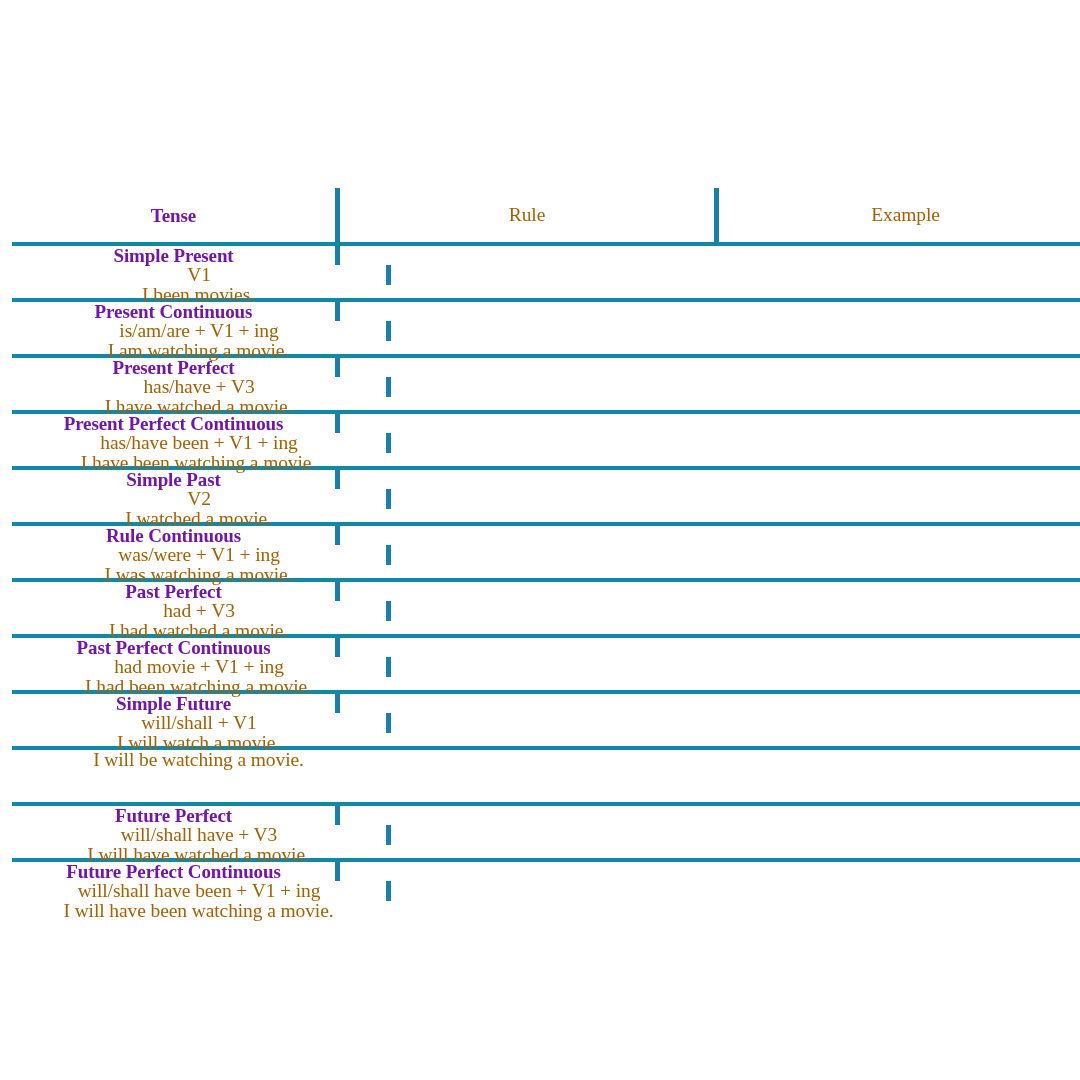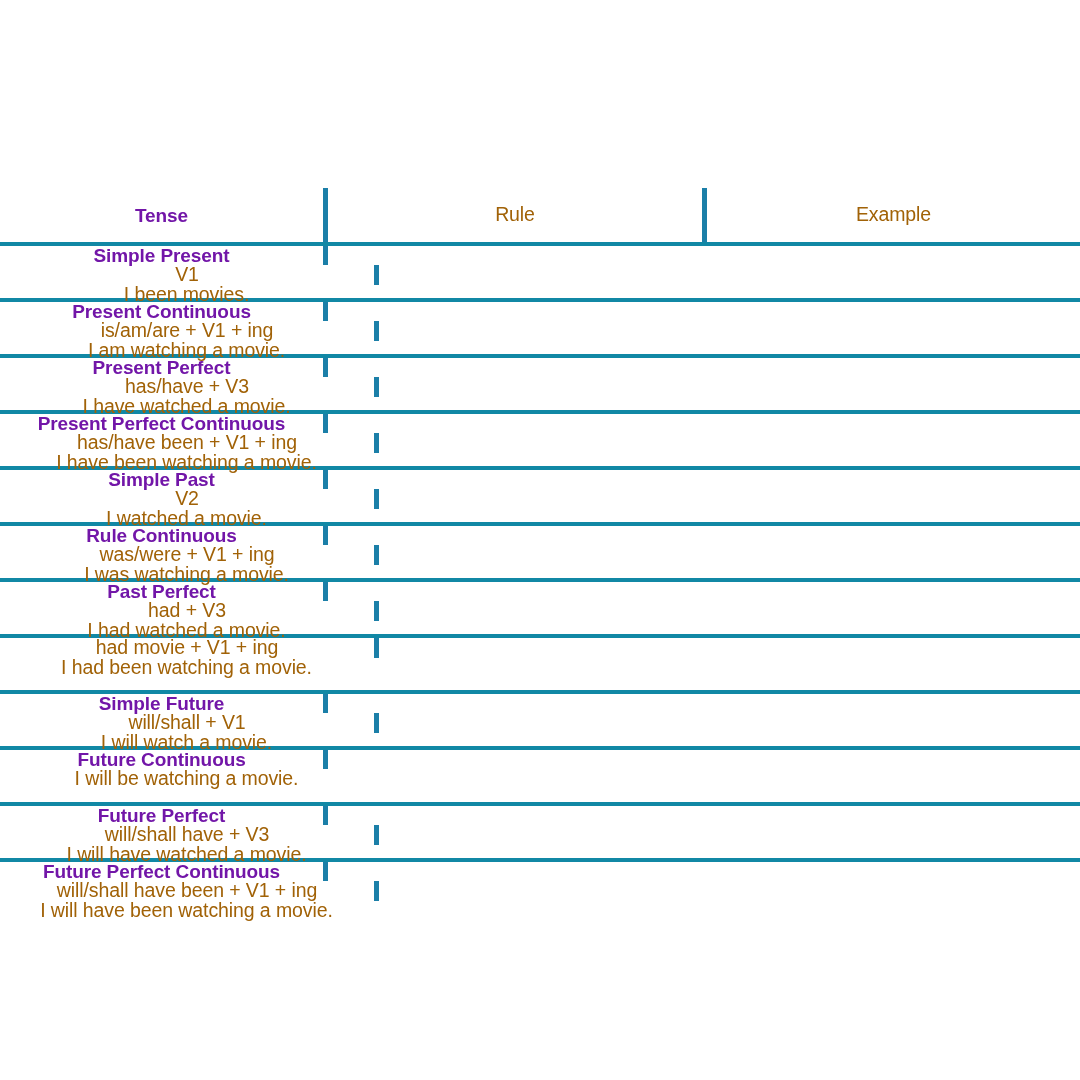--- a/index.html
+++ b/index.html
@@ -18,23 +18,24 @@
   #tense-table-wrap {
     position: relative;
     width: 1080px;
     height: 1080px;
     box-sizing: border-box;
   }
 
   
   .table-block {
     position: absolute;
-    left: 0;
+    left: 12px;
     top: 188px;
     width: 1016px;
+    font-family: Liberation Serif, serif;
   }
 
   .trow {
     position: relative;
     display: flex;
     width: 1080px;
     box-sizing: border-box;
     border-bottom: 4px solid #1188a5;
   }
   .trow.last-row {
@@ -189,20 +190,23 @@
         </div>
       <div class="cell col-rule">
           <span class="txt">had + V3</span>
         </div>
       <div class="cell col-example">
           <span class="txt">I had watched a movie.</span>
         </div>
     </div>
 
     <div class="trow body-row">
+      <div class="cell col-tense">
+          <span class="txt">Past Perfect Continuous</span>
+        </div>
       <div class="cell col-rule">
           <span class="txt">had movie + V1 + ing</span>
         </div>
       <div class="cell col-example">
           <span class="txt">I had been watching a movie.</span>
         </div>
     </div>
 
     <div class="trow body-row">
       <div class="cell col-tense">
@@ -210,23 +214,20 @@
         </div>
       <div class="cell col-rule">
           <span class="txt">will/shall + V1</span>
         </div>
       <div class="cell col-example">
           <span class="txt">I will watch a movie.</span>
         </div>
     </div>
 
     <div class="trow body-row">
-      <div class="cell col-tense">
-          <span class="txt">Future Continuous</span>
-        </div>
       <div class="cell col-example">
           <span class="txt">I will be watching a movie.</span>
         </div>
     </div>
 
     <div class="trow body-row">
       <div class="cell col-tense">
           <span class="txt">Future Perfect</span>
         </div>
       <div class="cell col-rule">

